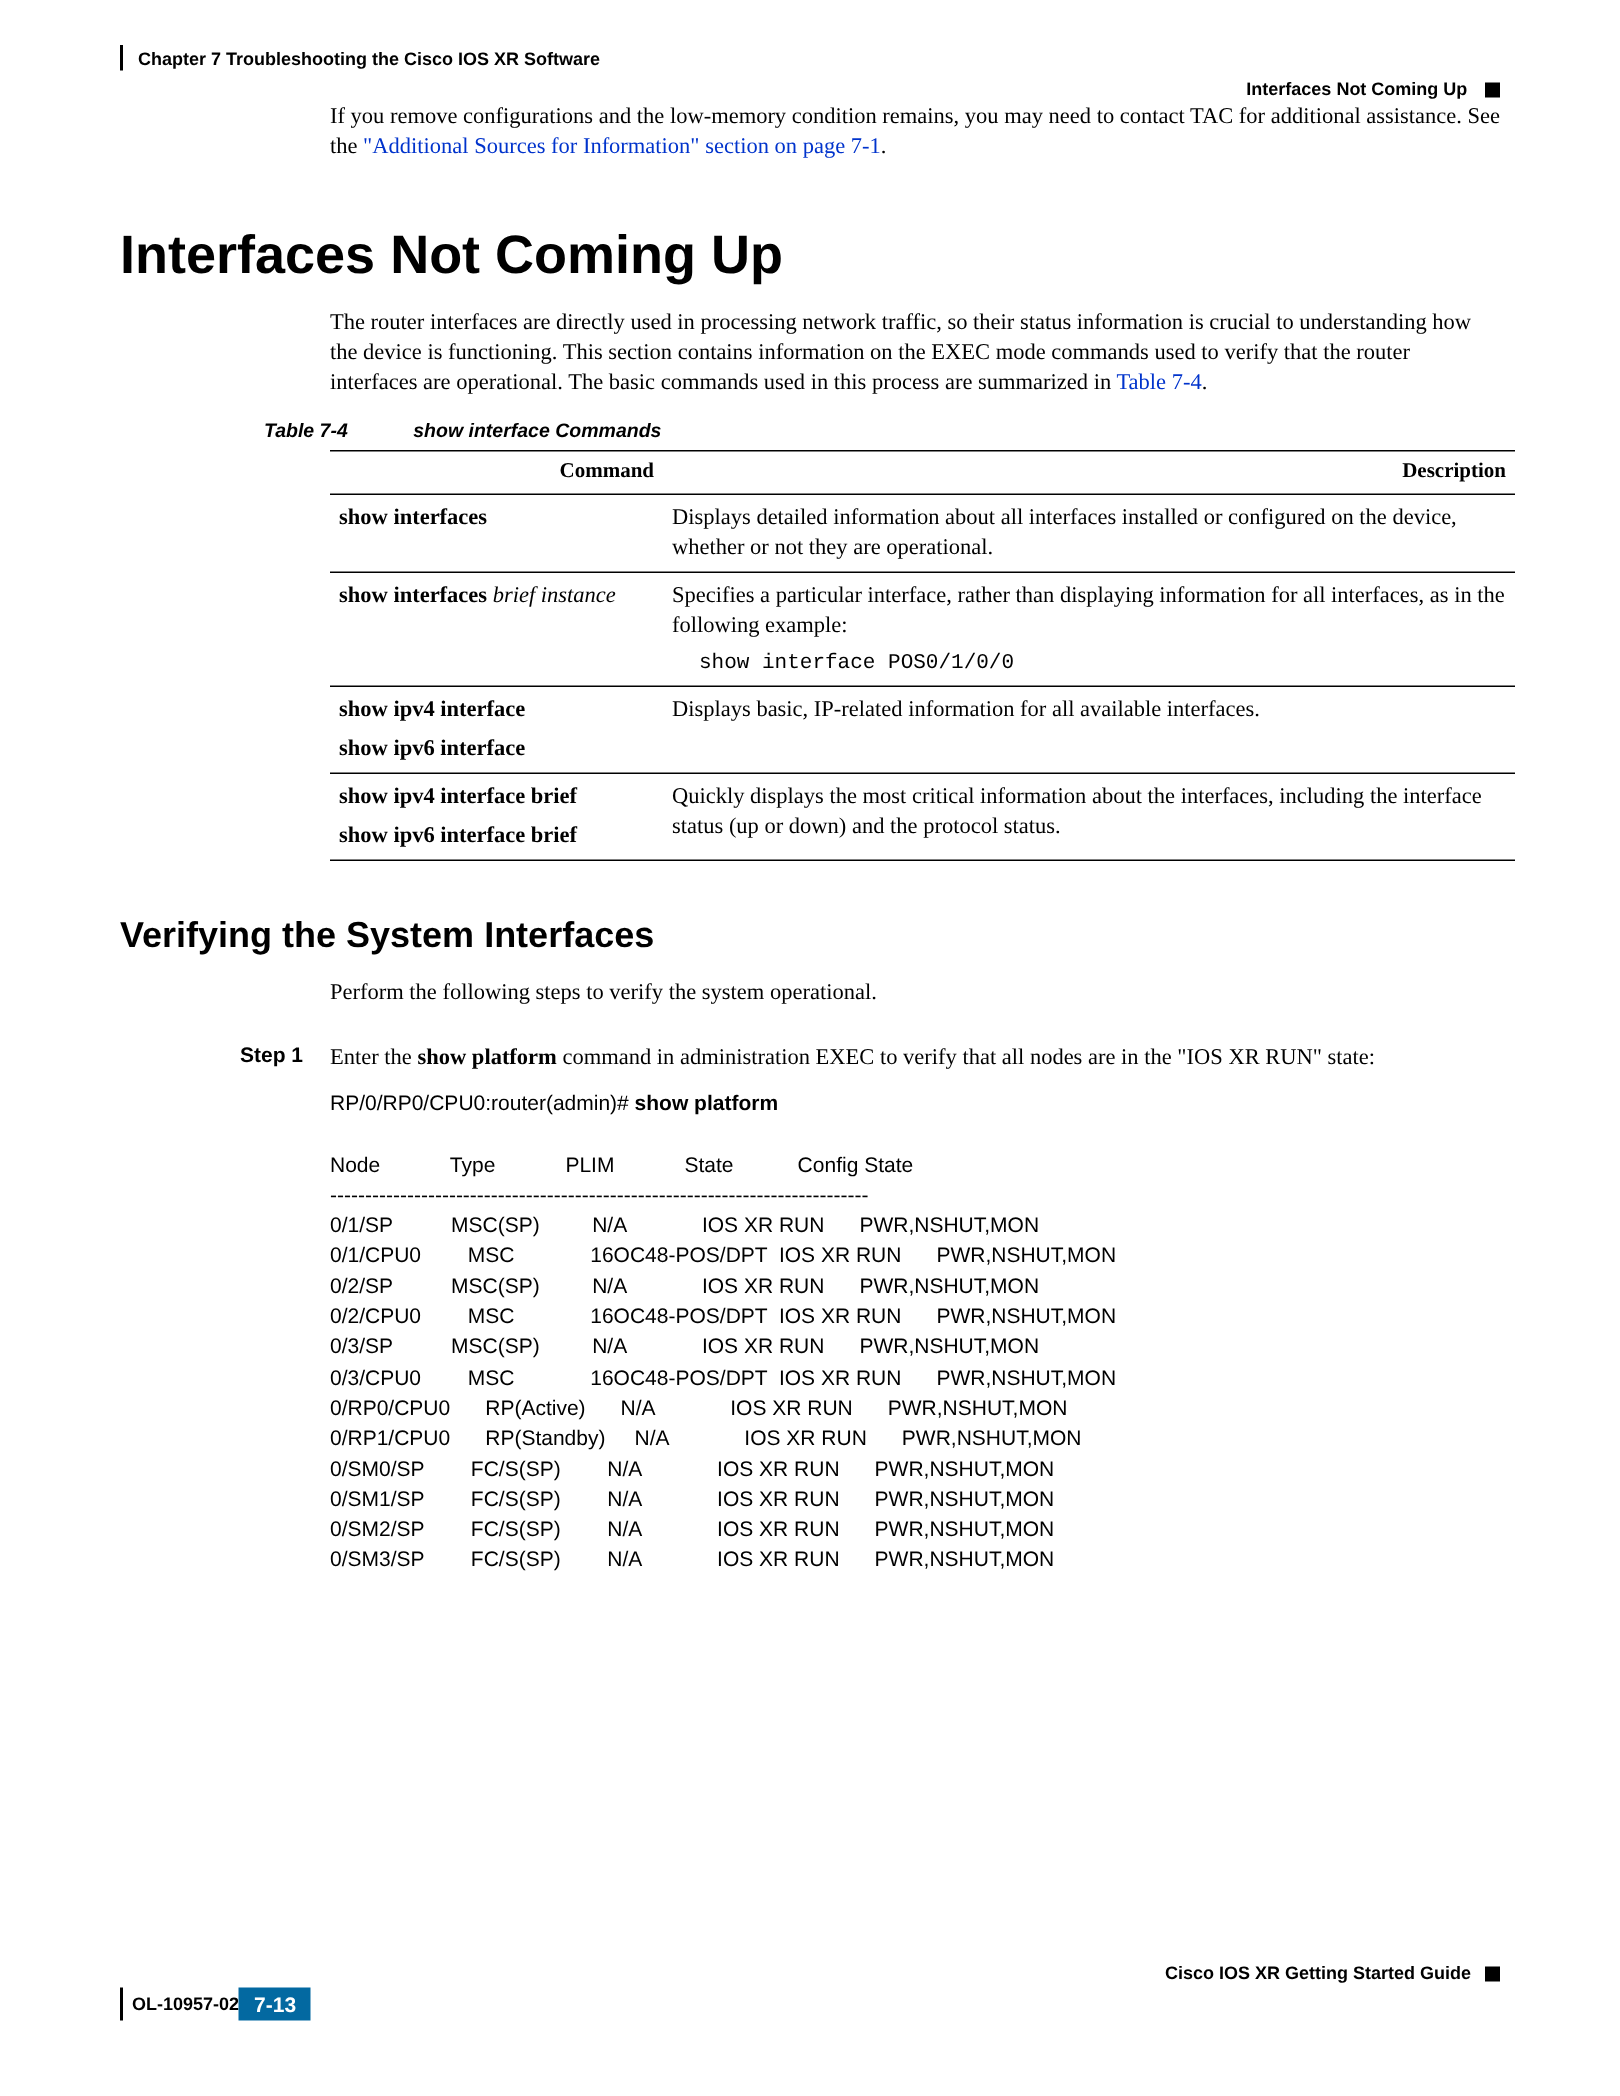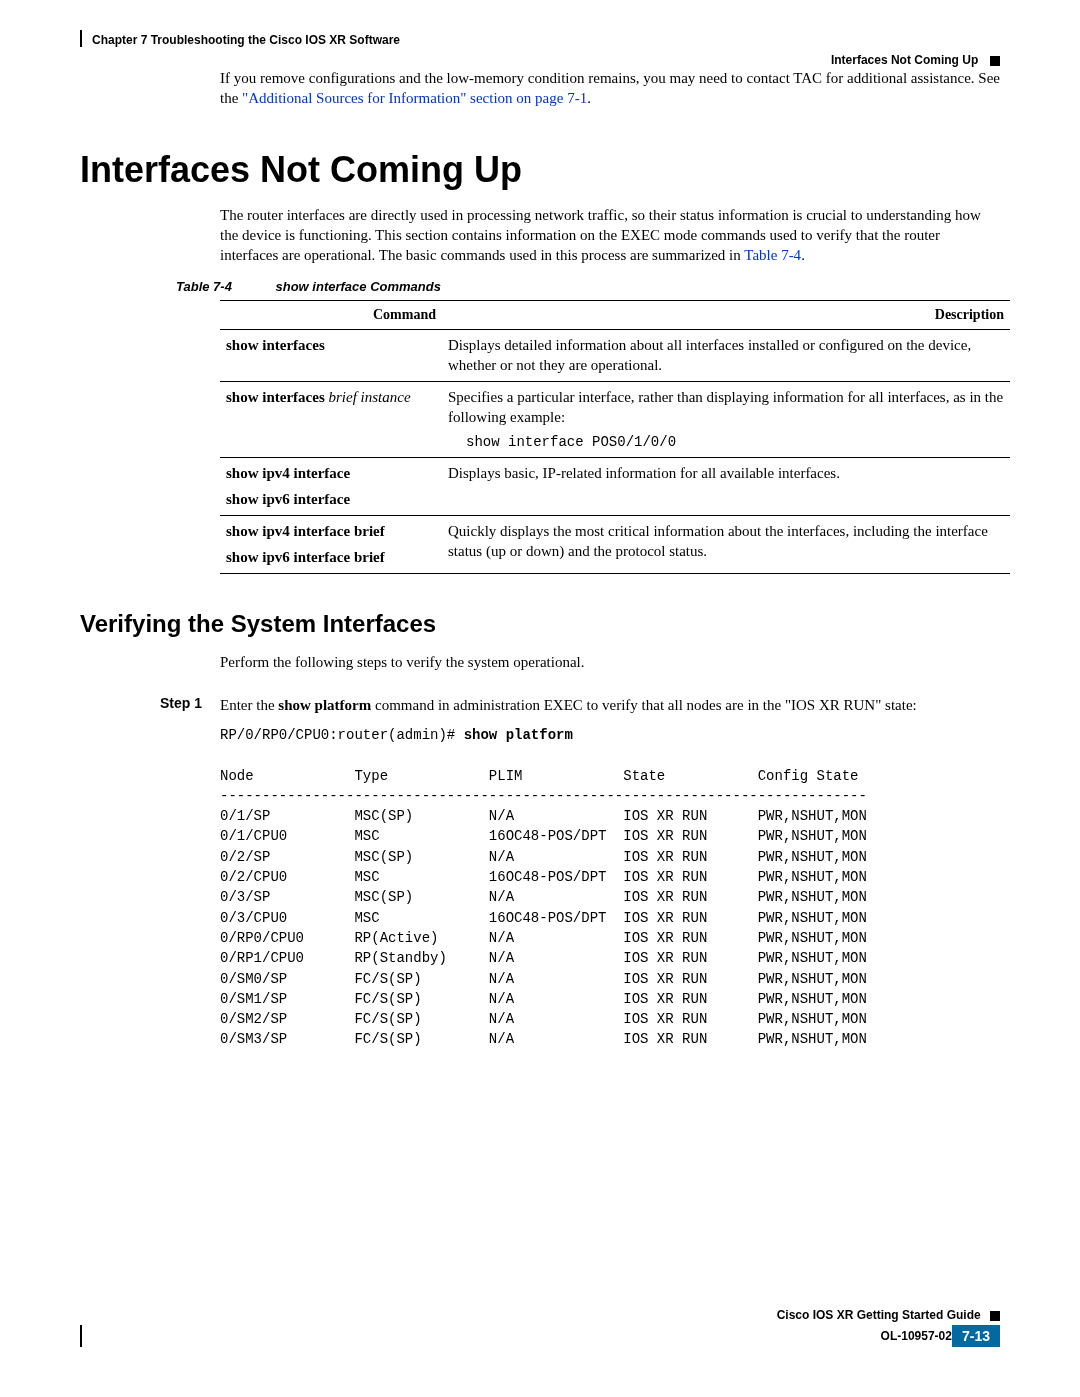--- a/index.html
+++ b/index.html
@@ -135,21 +135,21 @@
     font-weight: bold;
     font-size: 14px;
     margin-left: 80px;
   }
   .step-body {
     flex: 1;
     line-height: 1.35;
   }
   .cmdblock {
     margin-left: 140px;
-    font-family: Liberation Mono, monospace;
+    font-family: Liberation Sans, sans-serif;
     font-size: 14px;
     white-space: pre;
     line-height: 1.45;
     margin-top: 10px;
   }
   .cmdblock .bold {
     font-weight: bold;
   }
   .footer {
     position: absolute;
@@ -158,21 +158,21 @@
     right: 80px;
   }
   .footer-top {
     text-align: right;
     font-family: Arial, Helvetica, sans-serif;
     font-size: 12px;
     font-weight: bold;
   }
   .footer-bot {
     display: flex;
-    justify-content: flex-end;
+    justify-content: flex-start;
     align-items: center;
     border-left: 2px solid #000;
     padding-left: 6px;
     margin-top: 3px;
   }
   .footer-doc {
     font-family: Arial, Helvetica, sans-serif;
     font-size: 12px;
     font-weight: bold;
   }

